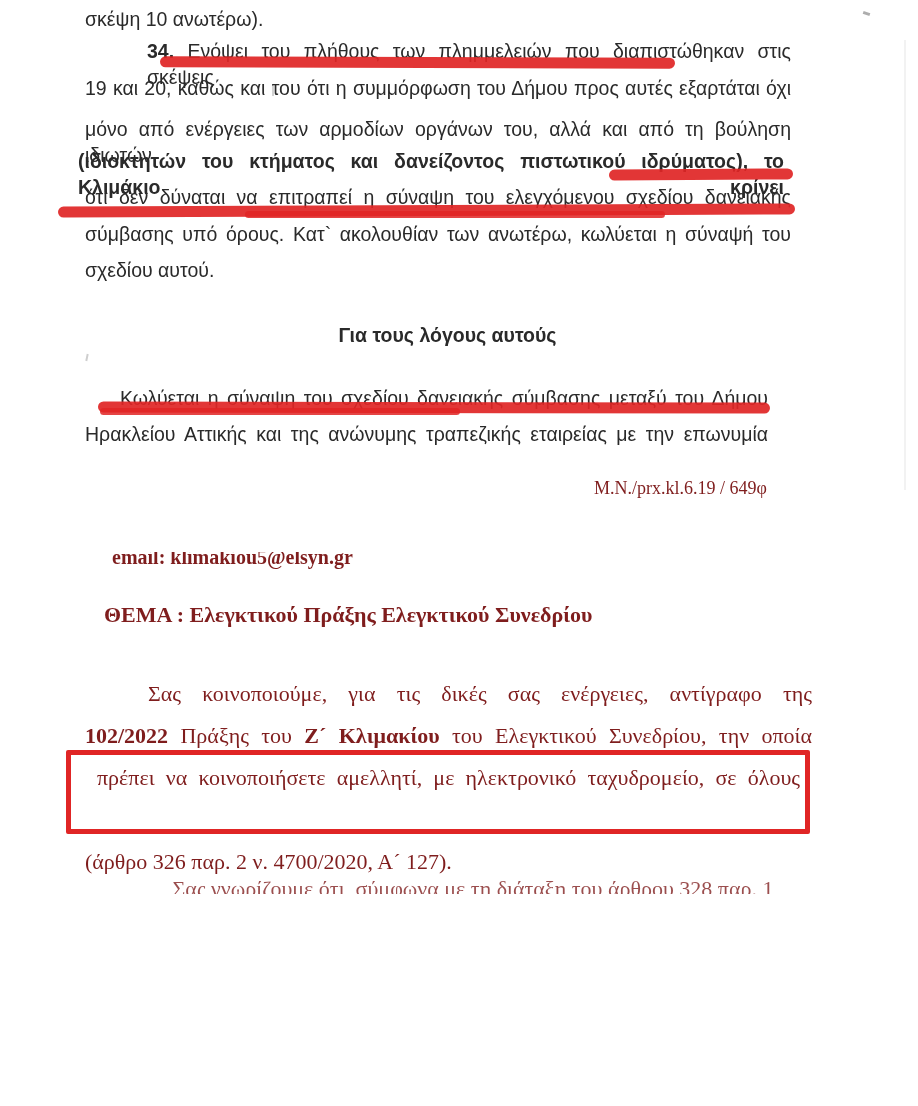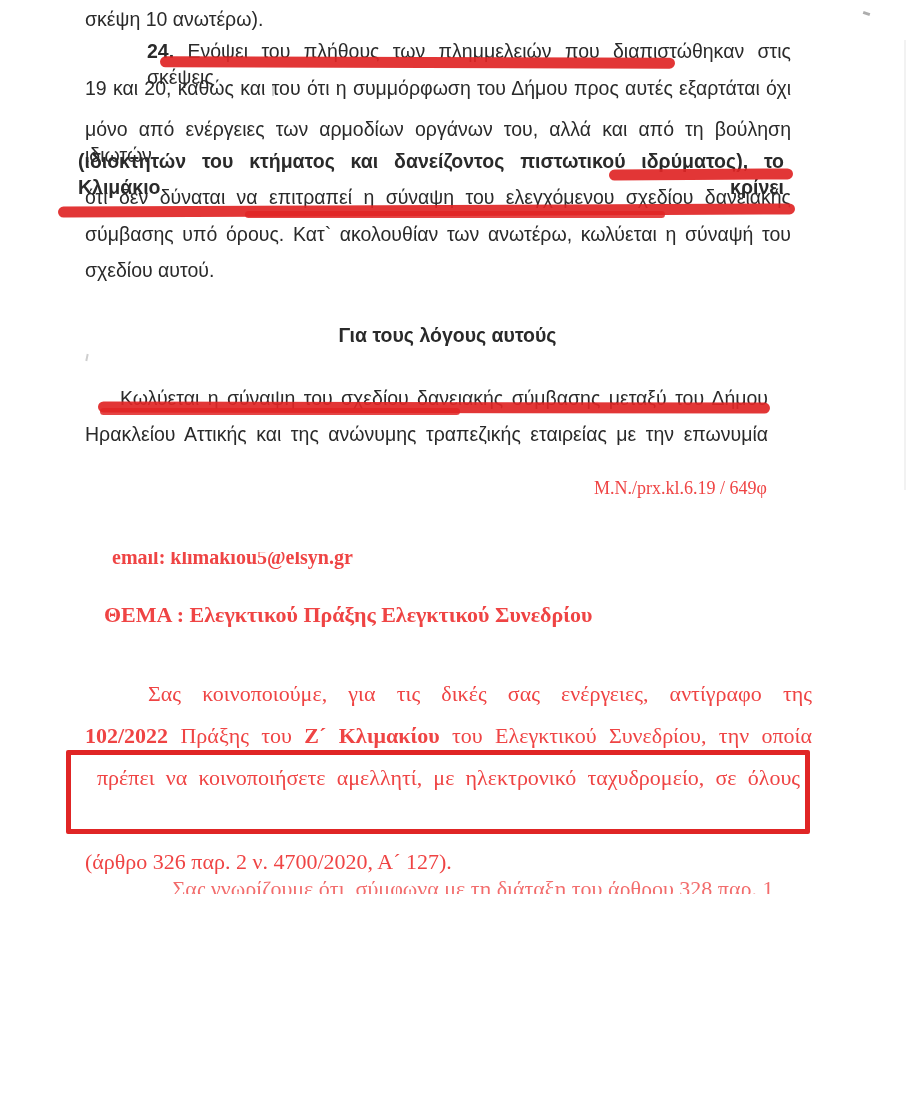--- a/index.html
+++ b/index.html
@@ -13,21 +13,21 @@
   }
   .abs{position:absolute;}
   
   .s{
     font-family:"Liberation Sans","DejaVu Sans",sans-serif;
     font-size:19.5px;line-height:26px;color:#2a2a2a;
   }
   
   .t{
     font-family:"Liberation Serif","DejaVu Serif",serif;
-    font-size:22px;line-height:28px;color:#ef4444;
+    font-size:22px;line-height:28px;color:#7f1d1d;
   }
   .j{text-align:justify;text-align-last:justify;}
   .b{font-weight:bold;}
   .center{text-align:center;}
   .right{text-align:right;}
   .red-underline{
     position:absolute;height:11px;background:var(--red,#e02525);
     border-radius:6px;opacity:.92;
   }
   .red-box{
@@ -40,21 +40,21 @@
 </style>
 </head>
 <body>
 
 <div id="page" style="background: rgb(255, 255, 255);">
 
   <div class="abs" style="left:0;top:0;width:918px;height:520px;">
 
     <div class="abs s" style="left:85px;top:6px;width:706px;">σκέψη 10 ανωτέρω).</div>
 
-    <div class="abs s j" style="left:147px;top:38px;width:644px;"><span class="b">24.</span> <span>Ενόψει του πλήθους των πλημμελειών που διαπιστώθηκαν στις σκέψεις</span></div>
+    <div class="abs s j" style="left:147px;top:38px;width:644px;"><span class="b">34.</span> <span>Ενόψει του πλήθους των πλημμελειών που διαπιστώθηκαν στις σκέψεις</span></div>
 
     <div class="abs s j" style="left:85px;top:75px;width:706px;">19 και 20, καθώς και του ότι η συμμόρφωση του Δήμου προς αυτές εξαρτάται όχι</div>
 
     <div class="abs s j" style="left:85px;top:116px;width:706px;">μόνο από ενέργειες των αρμοδίων οργάνων του, αλλά και από τη βούληση ιδιωτών</div>
 
     <div class="abs s j" style="left:78px;top:148px;width:706px;font-weight:bold;">(ιδιοκτητών του κτήματος και δανείζοντος πιστωτικού ιδρύματος), το Κλιμάκιο κρίνει</div>
 
     <div class="abs s j" style="left:85px;top:184px;width:706px;">ότι δεν δύναται να επιτραπεί η σύναψη του ελεγχόμενου σχεδίου δανειακής</div>
 
     <div class="abs s j" style="left:85px;top:221px;width:706px;">σύμβασης υπό όρους. Κατ` ακολουθίαν των ανωτέρω, κωλύεται η σύναψή του</div>

